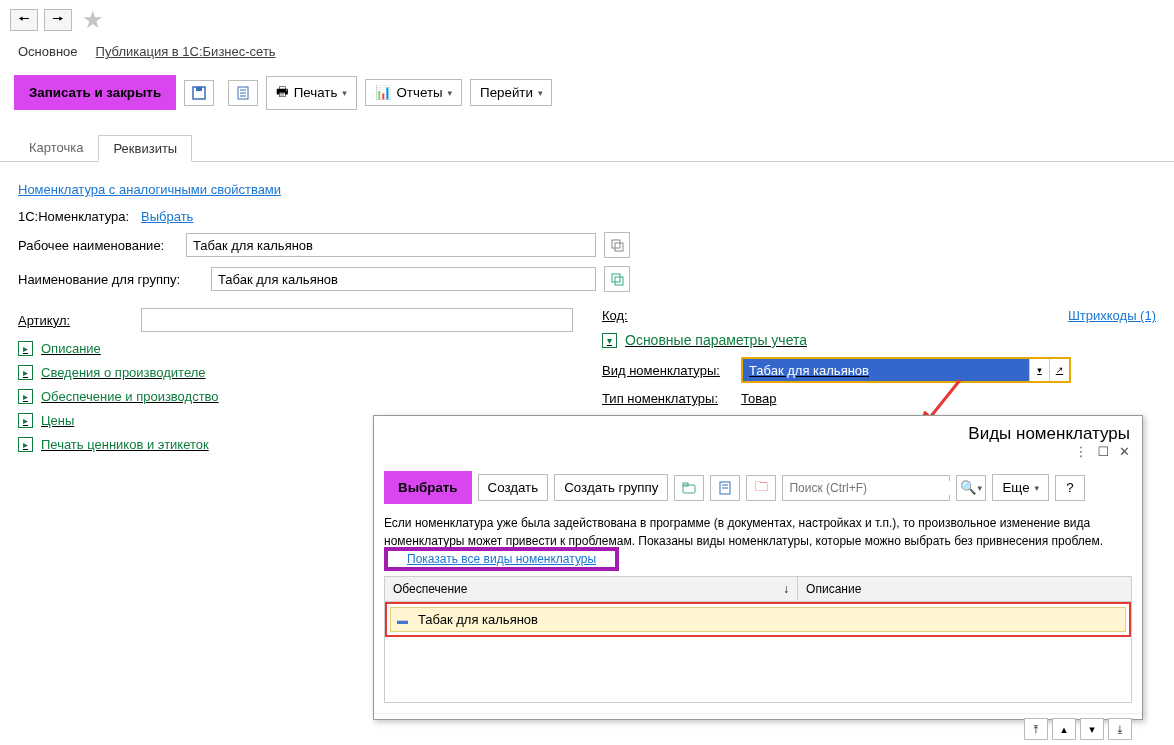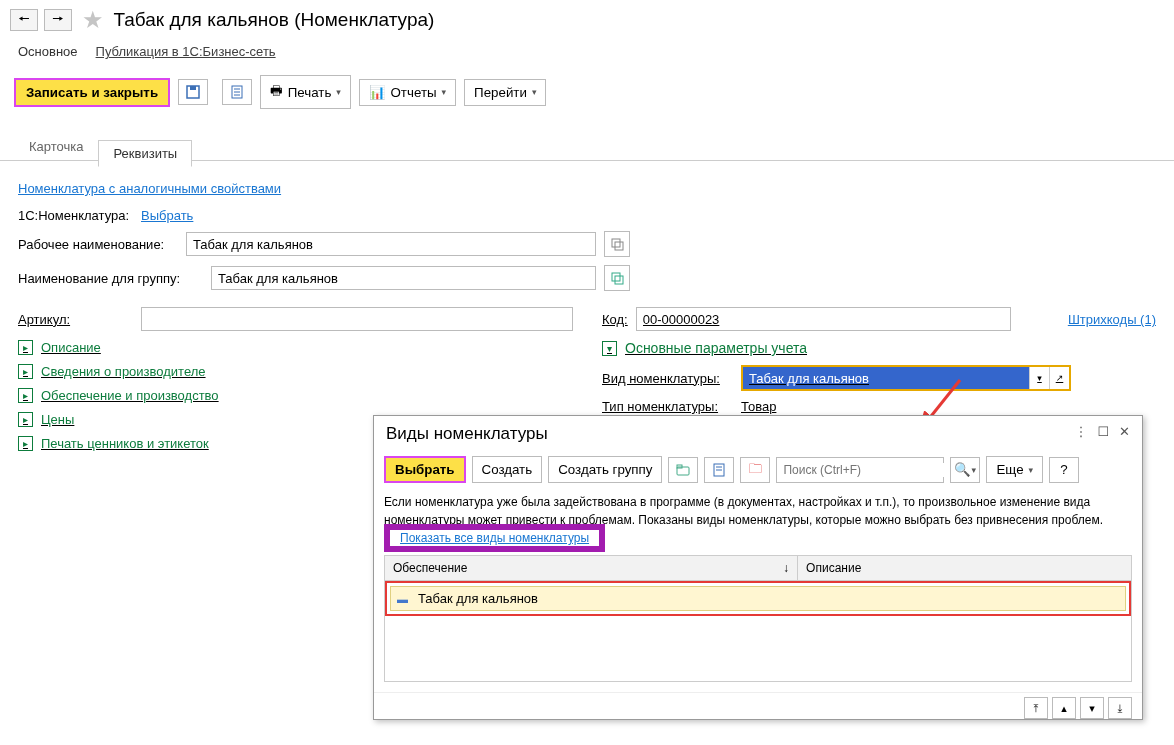--- a/index.html
+++ b/index.html
@@ -6,27 +6,27 @@
 body { font-family: Arial, sans-serif; font-size: 13px; background: #fff; width: 1174px; height: 745px; position: relative; overflow: hidden; }
 .header { display: flex; align-items: center; gap: 6px; padding: 6px 10px; }
 .nav-btn { width: 28px; height: 22px; border: 1px solid #bbb; background: #f5f5f5; display: inline-flex; align-items: center; justify-content: center; cursor: pointer; }
 .star { color: #c5c5c5; font-size: 24px; margin: 0 4px; }
 .title { font-size: 19px; font-weight: normal; }
 .nav-row { display: flex; gap: 18px; padding: 4px 18px 10px; font-size: 13px; }
 .nav-link { color: #333; text-decoration: underline; cursor: pointer; }
 .nav-link.active { color: #333; text-decoration: none; }
 .nav-link.blue { color: #404040; }
 .toolbar { display: flex; gap: 8px; padding: 6px 14px; align-items: center; }
-.btn-primary { background: #fde047; border: 2px solid #d946ef; padding: 5px 10px; font-weight: bold; cursor: pointer; }
+.btn-primary { background: #d946ef; border: 5px solid #d946ef; padding: 5px 10px; font-weight: bold; cursor: pointer; }
 .btn-icon { border: 1px solid #bbb; background: #fff; width: 30px; height: 26px; display: inline-flex; align-items: center; justify-content: center; cursor: pointer; }
 .btn { border: 1px solid #bbb; background: #fff; padding: 5px 9px; display: inline-flex; align-items: center; gap: 5px; cursor: pointer; }
 .dropdown-arrow { font-size: 9px; color: #555; }
 .tabs { display: flex; border-bottom: 1px solid #ccc; padding: 0 14px; margin-top: 18px; }
 .tab { padding: 5px 14px; border: 1px solid transparent; cursor: pointer; color: #666; }
-.tab.active { border: 1px solid #ccc; border-bottom: 1px solid #fff; background: #fff; position: relative; top: 7px; color: #333; }
+.tab.active { border: 1px solid #ccc; border-bottom: 1px solid #fff; background: #fff; position: relative; top: 1px; color: #333; }
 .content { padding: 14px 18px; position: relative; }
 .link { color: #1976d2; text-decoration: underline; cursor: pointer; }
 .form-row { display: flex; align-items: center; gap: 8px; margin: 8px 0; }
 .label { min-width: 160px; font-size: 13px; }
 .label-sm { min-width: 115px; }
 .label-lg { min-width: 185px; }
 .input { border: 1px solid #bbb; padding: 3px 6px; height: 24px; font-size: 13px; }
 .sq-btn { width: 26px; height: 26px; border: 1px solid #bbb; background: #fff; display: inline-flex; align-items: center; justify-content: center; cursor: pointer; }
 .mid-row { display: flex; gap: 14px; text-decoration: underline; }
 .left-col { width: 570px; }
@@ -35,51 +35,50 @@
 .exp-icon { width: 15px; height: 15px; border: 1px solid #0d7c3d; display: inline-flex; align-items: center; justify-content: center; font-size: 10px; color: #0d7c3d; }
 .exp-down { color: #0d7c3d; }
 .section-title { color: #0d7c3d; font-size: 14px; }
 .field-row { display: flex; align-items: center; gap: 19px; margin: 8px 0; }
 .flabel { min-width: 120px; }
 .combo { display: flex; border: 2px solid #e6a800; height: 26px; }
 .combo-val { flex: 1; background: #3466cc; color: #fff; padding: 3px 6px; display: flex; align-items: center; }
 .combo-btn { width: 20px; border-left: 1px solid #ccc; display: inline-flex; align-items: center; justify-content: center; background: #fff; cursor: pointer; font-size: 9px; }
 .arrow-ann { position: absolute; top: 375px; left: 910px; width: 60px; height: 60px; pointer-events: none; }
 .modal { position: absolute; top: 415px; left: 373px; width: 770px; height: 305px; background: #fff; border: 1px solid #999; box-shadow: 2px 2px 6px rgba(0,0,0,0.25); }
-.modal-hd { display: flex; align-items: flex-start; justify-content: space-between; padding: 8px 12px; }
+.modal-hd { display: flex; align-items: flex-end; justify-content: space-between; padding: 8px 12px; flex-direction: column; }
 .modal-title { font-size: 17px; font-weight: normal; }
 .modal-ctrls { display: flex; gap: 10px; align-items: center; }
 .modal-ico { cursor: pointer; color: #555; }
 .modal-tb { display: flex; gap: 6px; padding: 4px 10px; align-items: center; }
 .search-box { border: 1px solid #bbb; display: flex; align-items: center; height: 26px; width: 168px; }
 .search-input { border: none; outline: none; padding: 0 6px; flex: 1; font-size: 12px; }
 .search-x { padding: 0 6px; color: #999; cursor: pointer; }
 .modal-body { padding: 6px 10px 10px; }
 .info-text { font-size: 12px; line-height: 1.5; }
-.red-box { border: 6px solid #a21caf; display: inline; padding: 1px 10px; }
+.red-box { border: 4px solid #a21caf; display: inline; padding: 1px 19px; }
 .table { border: 1px solid #ccc; margin-top: 8px; }
 .thead { display: flex; background: #f2f2f2; border-bottom: 1px solid #ccc; }
 .th { padding: 5px 8px; font-size: 12px; }
 .th1 { flex: 1; border-right: 1px solid #ccc; display: flex; justify-content: space-between; }
 .th2 { flex: 0.8; }
 .tbody { height: 100px; overflow: auto; }
 .trow-wrap { border: 2px solid #e53935; padding: 3px; }
 .trow { display: flex; background: #fff6d1; border: 1px solid #e0d080; padding: 4px 6px; align-items: center; gap: 10px; }
 .trow-icon { color: #4478cc; font-size: 11px; }
 .modal-ft { display: flex; justify-content: flex-end; gap: 4px; padding: 4px 10px; border-top: 1px solid #eee; }
 .ft-btn { width: 24px; height: 22px; border: 1px solid #bbb; background: #fff; display: inline-flex; align-items: center; justify-content: center; font-size: 11px; cursor: pointer; }
 </style>
 </head>
 <body>
 
 <div class="header">
   <div class="nav-btn">🠔</div>
   <div class="nav-btn">🠖</div>
   <span class="star">★</span>
-  <span class="title">Табак для кальянов (Номенклатура)</span>
 </div>
 
 <div class="nav-row">
   <span class="nav-link active">Основное</span>
   <span class="nav-link blue">Публикация в 1С:Бизнес-сеть</span>
 </div>
 
 <div class="toolbar">
   <button class="btn-primary">Записать и закрыть</button>
   <button class="btn-icon">
@@ -170,21 +169,20 @@
           <span>Цены</span>
         </div>
       <div class="expander">
           <span class="exp-icon">▸</span>
           <span>Печать ценников и этикеток</span>
         </div>
     </div>
     <div class="right-col">
       <div class="form-row">
         <span>Код:</span>
-        <input class="input" style="width: 375px;" value="00-00000023">
         <a class="link" style="margin-left:auto">Штрихкоды (1)</a>
       </div>
       <div class="expander">
           <span class="exp-icon exp-down">▾</span>
           <span class="section-title">Основные параметры учета</span>
         </div>
       <div class="field-row">
         <span class="flabel">Вид номенклатуры:</span>
         <div class="combo" style="width:330px">
           <span class="combo-val">Табак для кальянов</span>

